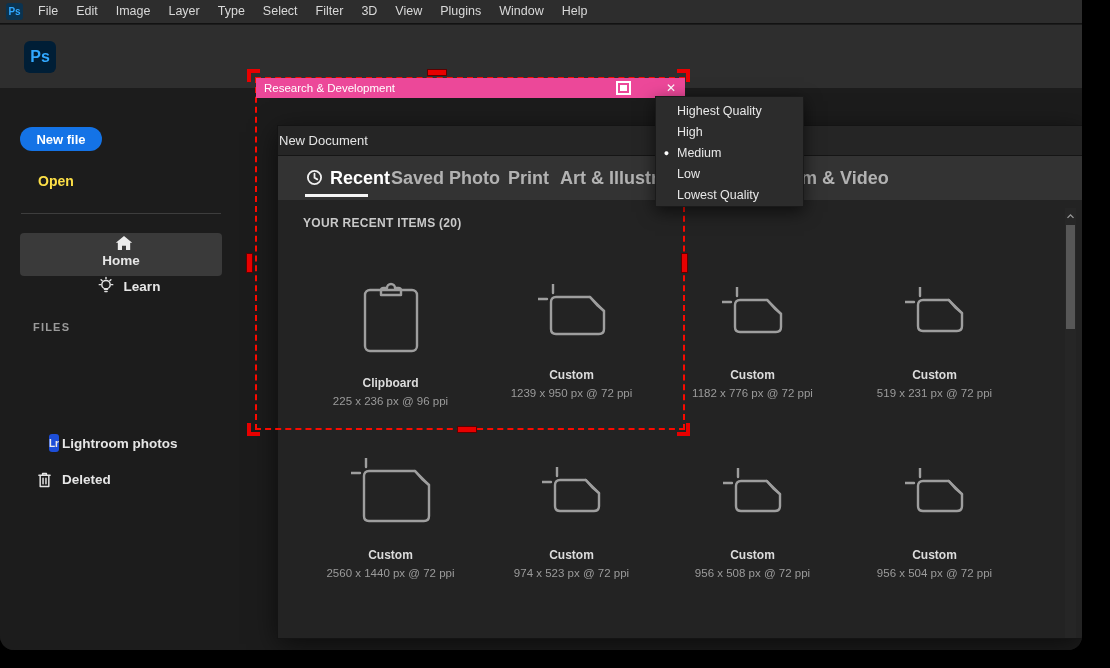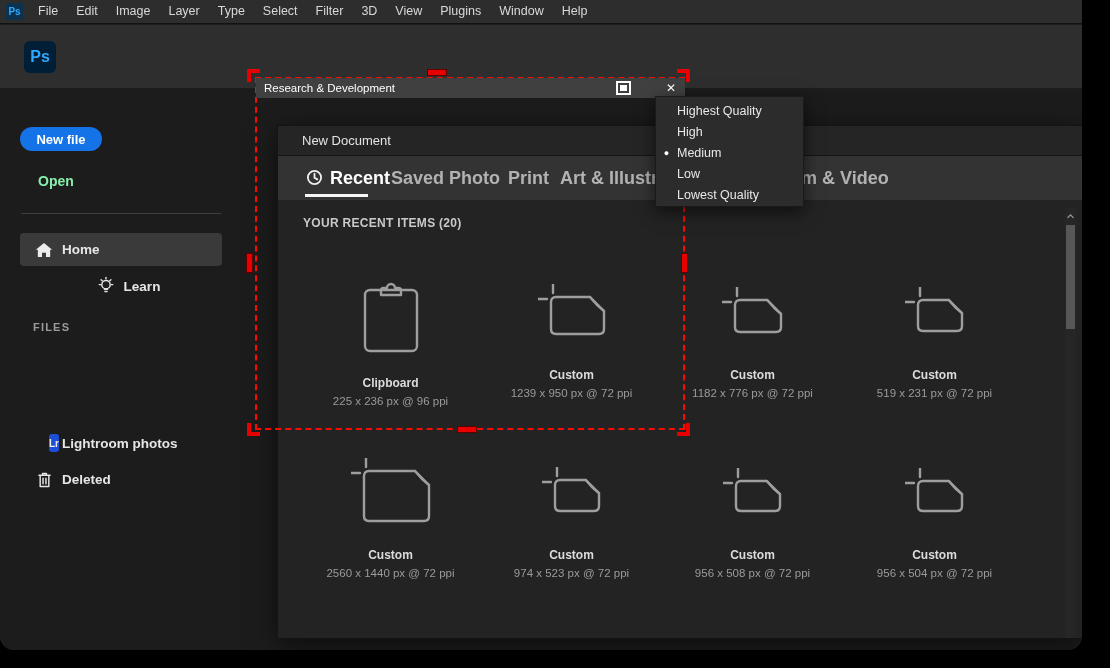--- a/index.html
+++ b/index.html
@@ -14,34 +14,34 @@
     color:#31a8ff;font-size:10px;font-weight:bold;display:flex;align-items:center;justify-content:center;}
   .menu-item{padding:0 9px;line-height:23px;cursor:default;}
   
   #band{position:absolute;left:0;top:25px;width:100%;height:63px;background:#2e2e2e;}
   .ps-logo{position:absolute;left:24px;top:16px;width:32px;height:32px;border-radius:6px;
     background:#001e36;color:#31a8ff;font-size:16px;font-weight:bold;display:flex;align-items:center;justify-content:center;}
   
   #body{position:absolute;left:0;top:88px;width:100%;height:562px;background:#1c1c1c;}
   #newfile-btn{position:absolute;left:20px;top:39px;width:82px;height:24px;border-radius:16px;
     background:#1473e6;color:#fff;font-size:13px;font-weight:bold;display:flex;align-items:center;justify-content:center;cursor:pointer;}
-  #open-label{position:absolute;left:38px;top:85px;color:#86efac;font-size:14px;font-weight:bold;}
+  #open-label{position:absolute;left:38px;top:85px;color:#fde047;font-size:14px;font-weight:bold;}
   .sb-divider{position:absolute;left:21px;top:125px;width:200px;height:1px;background:#3d3d3d;}
   .sb-row{position:absolute;left:20px;width:202px;height:30px;display:flex;align-items:center;
     color:#e6e6e6;font-size:13.5px;font-weight:600;cursor:pointer;}
   .sb-row .ic{width:22px;margin-left:13px;margin-right:7px;display:flex;justify-content:center;}
-  .sb-row.active{background:#3a3a3a;border-radius:4px;height:33px;}
+  .sb-row.active{background:#3a3a3a;border-radius:4px;height:43px;flex-direction:column;}
   #files-header{position:absolute;left:33px;top:233px;color:#9a9a9a;font-size:11px;font-weight:bold;letter-spacing:1.2px;}
   .lr-badge{width:20px;height:18px;border-radius:3px;background:#1d4ed8;color:#e9e9e9;
     font-size:10px;font-weight:bold;display:flex;align-items:center;justify-content:center;margin-left:20px;}
   
   #dialog{position:absolute;left:278px;top:126px;width:804px;height:512px;background:#232323;
     box-shadow:0 0 0 1px #141414,0 6px 26px rgba(0,0,0,.6);z-index:10;}
   #dlg-header{position:absolute;left:0;top:0;width:100%;height:30px;background:#252525;
-    border-bottom:1px solid #151515;color:#e4e4e4;font-size:13px;line-height:29px;padding-left:24px;}
+    border-bottom:1px solid #151515;color:#e4e4e4;font-size:13px;line-height:29px;padding-left:1px;}
   #tabstrip{position:absolute;left:0;top:30px;width:100%;height:44px;background:#333333;}
   .tab{position:absolute;top:0;height:56px;line-height:44px;font-size:18px;font-weight:600;color:#b2b2b2;cursor:pointer;white-space:nowrap;}
   .tab.active{color:#fff;font-weight:bold;}
   #tab-underline{position:absolute;left:27px;top:38px;width:63px;height:3px;background:#f5f5f5;}
   .clock{position:absolute;left:28px;top:13px;}
   #section-title{position:absolute;left:25px;top:90px;color:#c9c9c9;font-size:12px;font-weight:bold;letter-spacing:.3px;}
   .card{position:absolute;width:181px;height:150px;cursor:pointer;}
   .icon-box{width:100%;height:100px;display:flex;align-items:center;justify-content:center;}
   .card .nm{text-align:center;color:#dcdcdc;font-size:12px;font-weight:bold;margin-top:8px;}
   .card .dm{text-align:center;color:#9b9b9b;font-size:11.5px;margin-top:5px;}
@@ -55,21 +55,21 @@
   .handle{position:absolute;z-index:42;background:#e80000;box-shadow:0 0 0 1px #5d0000;}
   .hc{width:13px;height:13px;background:transparent;box-shadow:none;}
   .hc.tl{left:247px;top:69px;border-top:4px solid #e80000;border-left:4px solid #e80000;}
   .hc.tr{left:677px;top:69px;border-top:4px solid #e80000;border-right:4px solid #e80000;}
   .hc.bl{left:247px;top:423px;border-bottom:4px solid #e80000;border-left:4px solid #e80000;}
   .hc.br{left:677px;top:423px;border-bottom:4px solid #e80000;border-right:4px solid #e80000;}
   .hm-t{left:428px;top:70px;width:18px;height:5px;}
   .hm-b{left:458px;top:427px;width:18px;height:5px;}
   .hm-l{left:247px;top:254px;width:5px;height:18px;}
   .hm-r{left:682px;top:254px;width:5px;height:18px;}
-  #capture-titlebar{position:absolute;left:256px;top:78px;width:429px;height:20px;background:#404040;
+  #capture-titlebar{position:absolute;left:256px;top:78px;width:429px;height:20px;background:#ec4899;
     display:flex;align-items:center;z-index:41;}
   #capture-title{color:#fff;font-size:11.5px;padding-left:8px;flex:1;}
   .tb-ic{display:flex;align-items:center;justify-content:center;cursor:pointer;}
   #tb-square{width:15px;height:14px;border:2px solid #fff;margin-right:10px;display:flex;align-items:center;justify-content:center;}
   #tb-square .inner{width:7px;height:6px;background:#fff;}
   #tb-menu{width:13px;height:12px;margin-right:12px;display:flex;flex-direction:column;justify-content:space-between;}
   #tb-menu span{display:block;height:2px;background:#fff;}
   #tb-close{color:#fff;font-size:12px;font-weight:bold;margin-right:9px;}
   
   #quality-menu{position:absolute;left:655px;top:96px;width:149px;height:111px;background:#2c2c2c;

